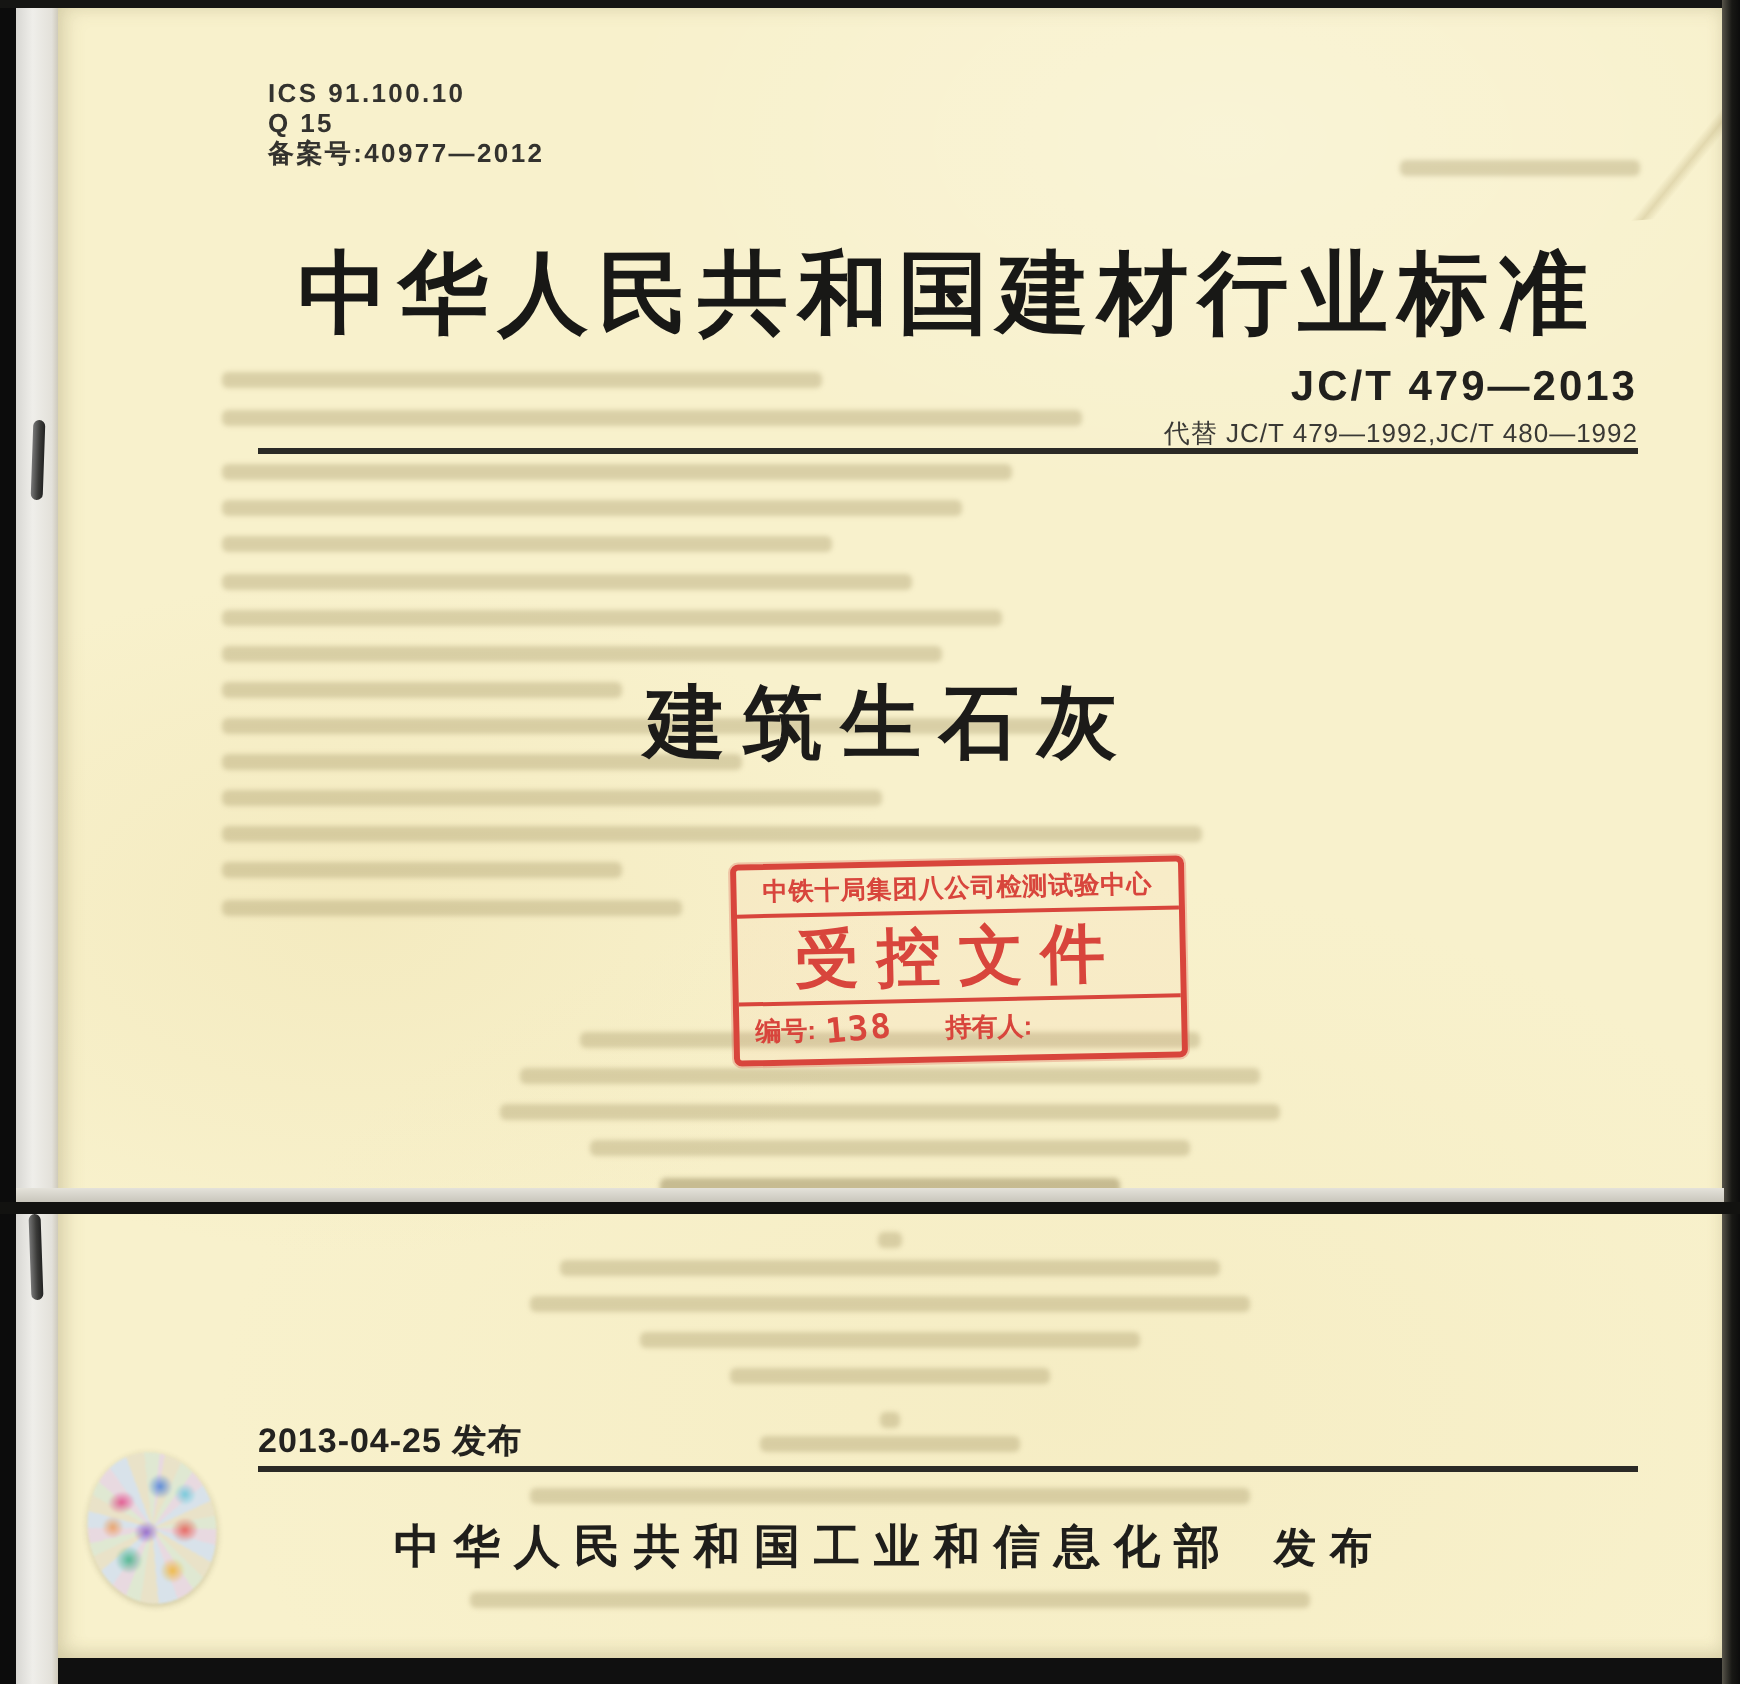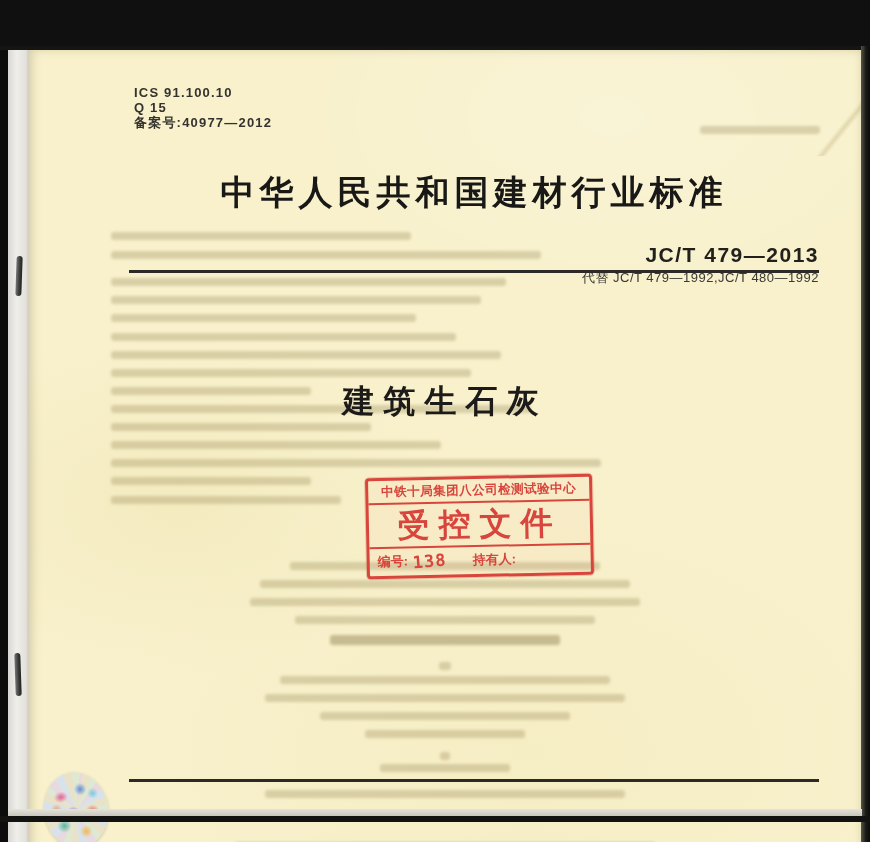--- a/index.html
+++ b/index.html
@@ -2,21 +2,21 @@
 <html><head>
 <meta charset="utf-8">
 <style>
   html,body{margin:0;padding:0;}
   body{
     width:870px;height:842px;overflow:hidden;
     background:#101010;
     font-family:"Liberation Sans","DejaVu Sans",sans-serif;
     position:relative;
   }
-  #scan{position:absolute;inset:0;width:870px;height:776px;margin-top:46px;}
+  #scan{position:absolute;inset:0;width:870px;height:607px;}
 
   
   .edge-left{position:absolute;left:0;top:0;width:8px;height:842px;background:#0c0c0c;}
   .spine-strip{position:absolute;left:8px;top:0;width:21px;height:842px;
     background:linear-gradient(90deg,#d8d7d3 0%,#efeeea 40%,#e3e1da 85%,#cfcabb 100%);}
   .edge-top{position:absolute;left:0;top:0;width:870px;height:4px;background:#151513;}
   .edge-right{position:absolute;right:0;top:0;width:9px;height:842px;
     background:linear-gradient(90deg,#57544a 0%,#181815 55%,#0c0c0c 100%);}
   .edge-bottom{position:absolute;left:0;bottom:0;width:870px;height:6px;background:#121210;}
   .bottom-strip{position:absolute;left:8px;bottom:6px;width:854px;height:7px;
@@ -41,31 +41,31 @@
   .staple.s1{left:16px;top:210px;height:40px;transform:rotate(2deg);}
   .staple.s2{left:15px;top:607px;height:43px;transform:rotate(-2deg);}
 
   
   .meta{position:absolute;left:105px;top:35px;color:#33322e;
     font-weight:bold;font-size:13px;line-height:15px;letter-spacing:1.2px;}
   .logo{position:absolute;left:596px;top:34px;width:160px;text-align:center;
     font-family:"Liberation Serif","DejaVu Serif",serif;font-weight:bold;
     font-size:80px;line-height:84px;color:#1b1b19;letter-spacing:1px;}
   .hdr{position:absolute;left:88px;top:118px;width:714px;text-align:center;
-    font-weight:bold;font-size:34px;line-height:50px;color:#181816;
+    font-weight:bold;font-size:45px;line-height:50px;color:#181816;
     letter-spacing:5px;white-space:nowrap;font-family:Liberation Serif, serif;}
-  .stdblock{position:absolute;left:380px;top:193px;width:410px;text-align:right;color:#21201d;}
+  .stdblock{position:absolute;left:380px;top:178px;width:410px;text-align:right;color:#21201d;}
   .stdnum{font-weight:bold;font-size:21px;letter-spacing:1.5px;}
   .replaces{font-size:13px;margin-top:2px;color:#3a3935;letter-spacing:0.5px;text-align:right;}
   .rule{position:absolute;left:100px;width:690px;height:3px;background:#2b2a26;}
   .rule.r1{top:220px;}
   .rule.r2{top:729px;}
 
   .title-cn{position:absolute;left:0;top:330px;width:832px;text-align:center;
-    font-weight:bold;font-size:32px;color:#1c1b19;letter-spacing:9px;}
+    font-weight:bold;font-size:40px;color:#1c1b19;letter-spacing:9px;}
   .title-en{position:absolute;left:0;top:390px;width:832px;text-align:center;
     font-family:"Liberation Serif","DejaVu Serif",serif;
     font-weight:bold;font-size:21px;color:#232220;letter-spacing:1px;}
 
   
   .stamp{position:absolute;left:337px;top:426px;width:221px;
     color:#d8453c;border:3px solid #d8453c;border-radius:4px;
     transform:rotate(-1.2deg);
     box-shadow:0 0 0 1px rgba(216,69,60,0.25);
     background:rgba(255,120,110,0.04);}
@@ -173,22 +173,26 @@
     <div class="stamp">
       <div class="row1">中铁十局集团八公司检测试验中心</div>
       <div class="row2">受控文件</div>
       <div class="row3">
         <span>编号:</span>
         <span class="no-val">138</span>
         <span class="holder">持有人:</span>
       </div>
     </div>
 
+    <div class="date issue">2013-04-25 发布</div>
     <div class="rule r2"></div>
 
+    <div class="publisher">
+      <span>中华人民共和国工业和信息化部</span><span class="suffix">发布</span>
+    </div>
 
     <div class="holo"></div>
   </div>
 
   <div class="spine-strip"></div>
   <div class="staple s1"></div>
   <div class="staple s2"></div>
   <div class="edge-left"></div>
   <div class="edge-top"></div>
   <div class="edge-right"></div>

